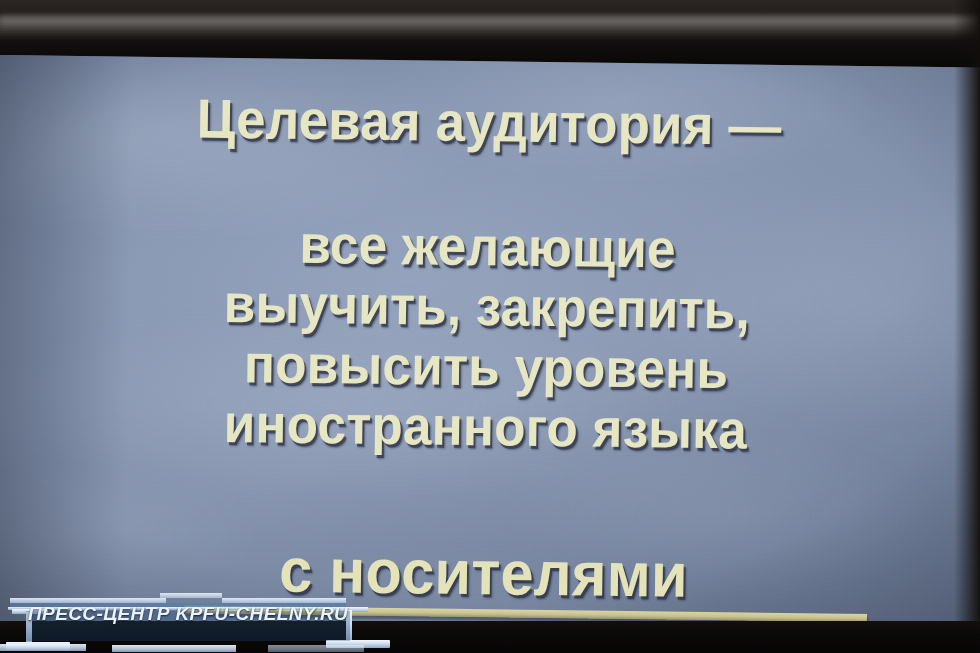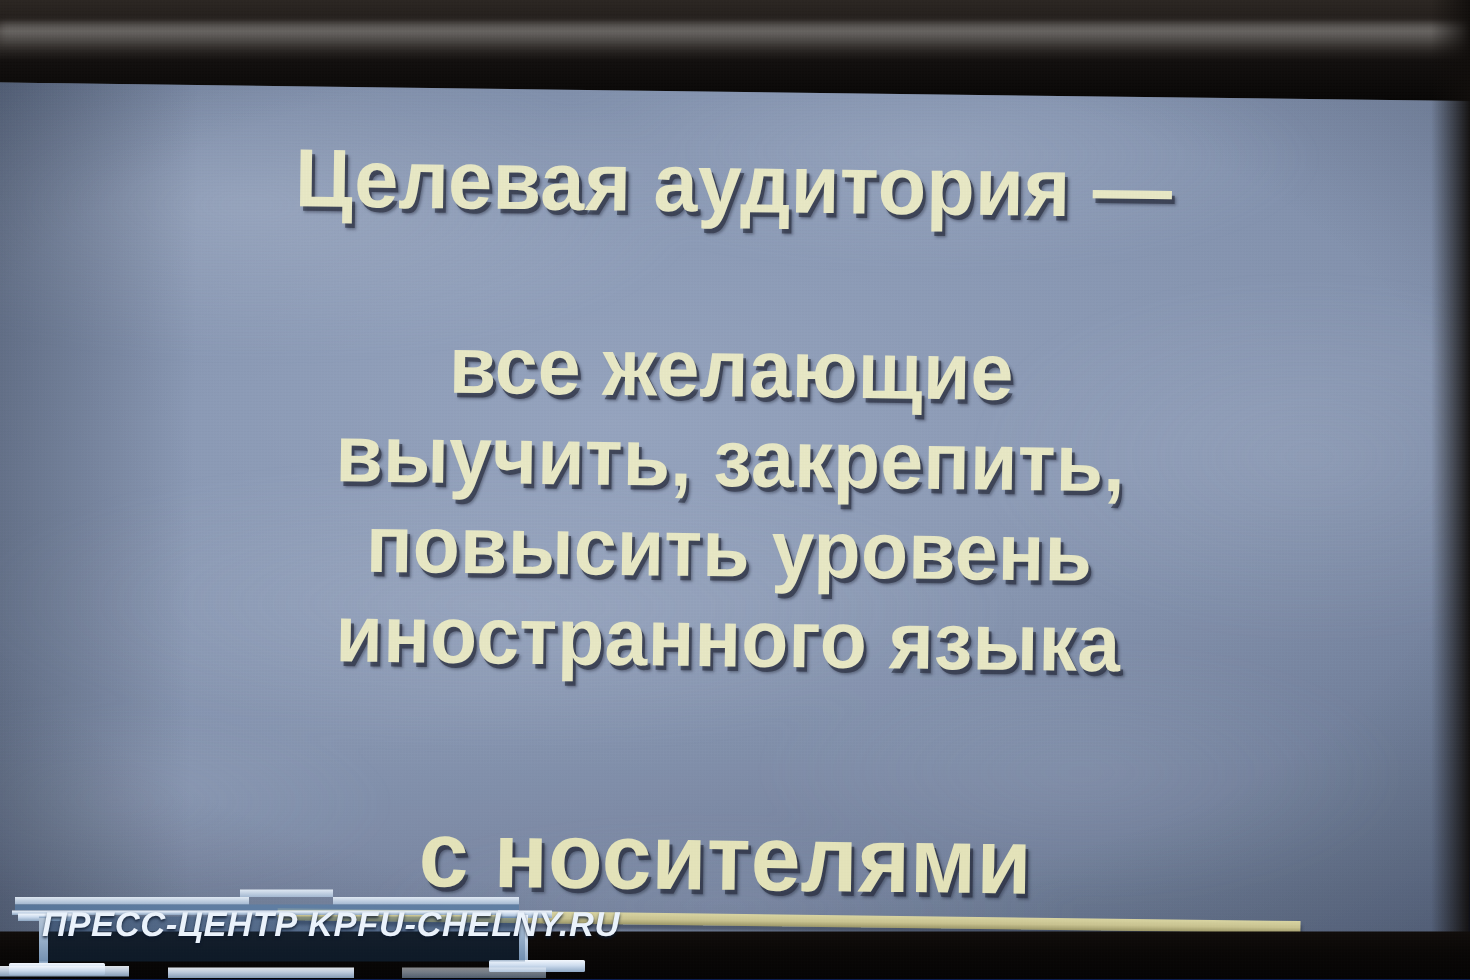--- a/index.html
+++ b/index.html
@@ -12,21 +12,21 @@
     height: 653px;
     overflow: hidden;
     font-family: "Liberation Sans", sans-serif;
   }
 
   #photo {
     position: relative;
     width: 980px;
     height: 653px;
     overflow: hidden;
-    background: #1d4ed8;
+    background: #0f766e;
   }
 
   
   .room-top {
     position: absolute;
     left: 0; top: 0;
     width: 980px; height: 70px;
     background: linear-gradient(180deg,
         #2b2622 0%,
         #241f1c 18%,
@@ -156,21 +156,21 @@
     bottom: 0;
     width: 446px;
     height: 66px;
     z-index: 40;
     pointer-events: none;
   }
   .wm-text {
     position: absolute;
     left: 28px;
     top: 16px;
-    font-size: 23px;
+    font-size: 19px;
     font-style: italic;
     font-weight: 700;
     letter-spacing: 0.4px;
     color: #eaf2fb;
     text-shadow: 0 1px 2px rgba(10,24,44,0.85);
     white-space: nowrap;
   }
   .wm-svg { position: absolute; left: 0; top: 0; }
 
   

